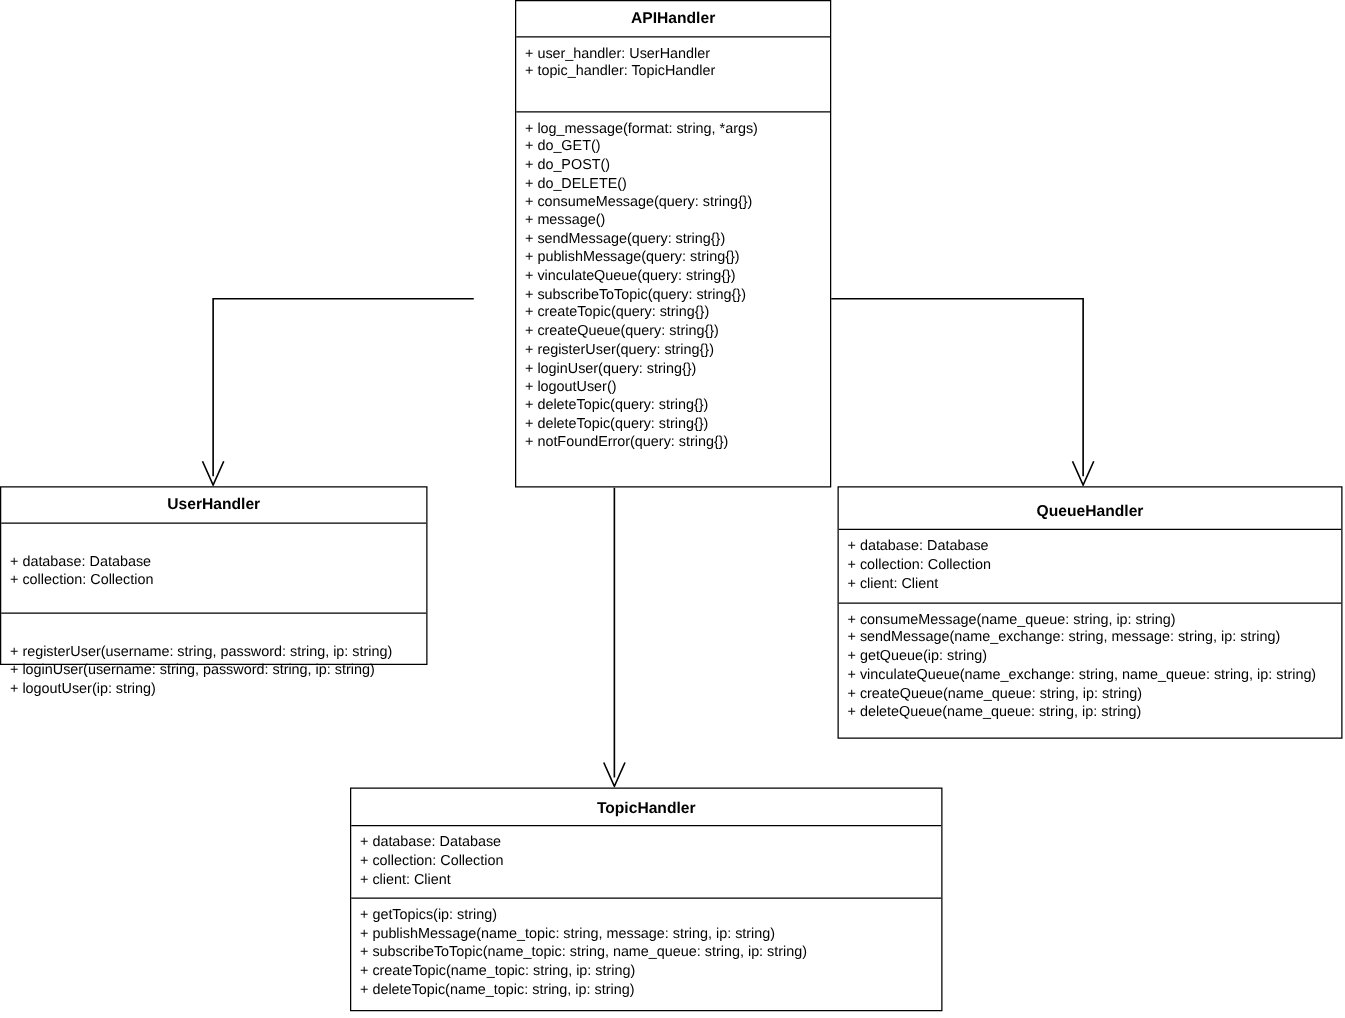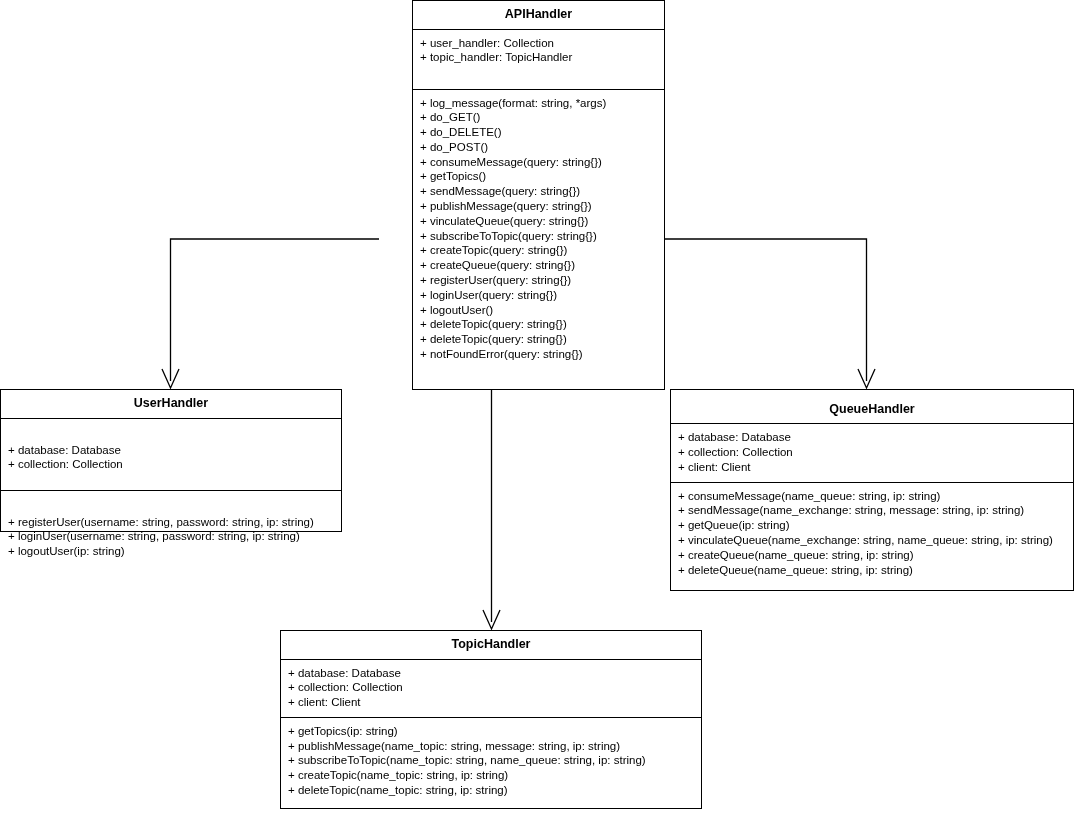--- a/index.html
+++ b/index.html
@@ -55,21 +55,21 @@
   }
   .uml-row {
     white-space: nowrap;
     overflow: visible;
   }
 
   
   #class-apihandler   { left: 379px; top: 0px;   width: 253px; height: 390px; margin-left: 33px; }
   #class-userhandler  { left: 0px;   top: 389px; width: 342px; height: 143px; gap: 18px; }
   #class-queuehandler { left: 670px; top: 389px; width: 404px; height: 202px; justify-content: center; }
-  #class-topichandler { left: 280px; top: 630px; width: 422px; height: 179px; }
+  #class-topichandler { left: 280px; top: 630px; width: 474px; height: 179px; justify-content: center; }
 
   #class-apihandler   .uml-compartment.attrs { min-height: 60px; }
   #class-userhandler  .uml-compartment.attrs { min-height: 54px; }
   #class-queuehandler .uml-compartment.attrs { min-height: 54px; }
   #class-topichandler .uml-compartment.attrs { min-height: 54px; }
 </style>
 </head>
 <body>
 
 <div id="canvas">
@@ -88,30 +88,30 @@
 
     <g>
       <path d="M 491.5 390 L 491.5 622" fill="none" stroke="#000000" stroke-width="1.3"></path>
       <path d="M 483 610 L 491.5 629 L 500 610" fill="none" stroke="#000000" stroke-width="1.3"></path>
     </g>
   </svg>
 
   <div class="uml-class" id="class-apihandler">
     <div class="uml-title">APIHandler</div>
     <div class="uml-compartment attrs">
-      <div class="uml-row">+ user_handler: Collection</div>
+      <div class="uml-row">+ user_handler: UserHandler</div>
       <div class="uml-row">+ topic_handler: TopicHandler</div>
     </div>
     <div class="uml-compartment methods">
       <div class="uml-row">+ log_message(format: string, *args)</div>
       <div class="uml-row">+ do_GET()</div>
+      <div class="uml-row">+ do_POST()</div>
       <div class="uml-row">+ do_DELETE()</div>
-      <div class="uml-row">+ do_POST()</div>
       <div class="uml-row">+ consumeMessage(query: string{})</div>
-      <div class="uml-row">+ getTopics()</div>
+      <div class="uml-row">+ message()</div>
       <div class="uml-row">+ sendMessage(query: string{})</div>
       <div class="uml-row">+ publishMessage(query: string{})</div>
       <div class="uml-row">+ vinculateQueue(query: string{})</div>
       <div class="uml-row">+ subscribeToTopic(query: string{})</div>
       <div class="uml-row">+ createTopic(query: string{})</div>
       <div class="uml-row">+ createQueue(query: string{})</div>
       <div class="uml-row">+ registerUser(query: string{})</div>
       <div class="uml-row">+ loginUser(query: string{})</div>
       <div class="uml-row">+ logoutUser()</div>
       <div class="uml-row">+ deleteTopic(query: string{})</div>

